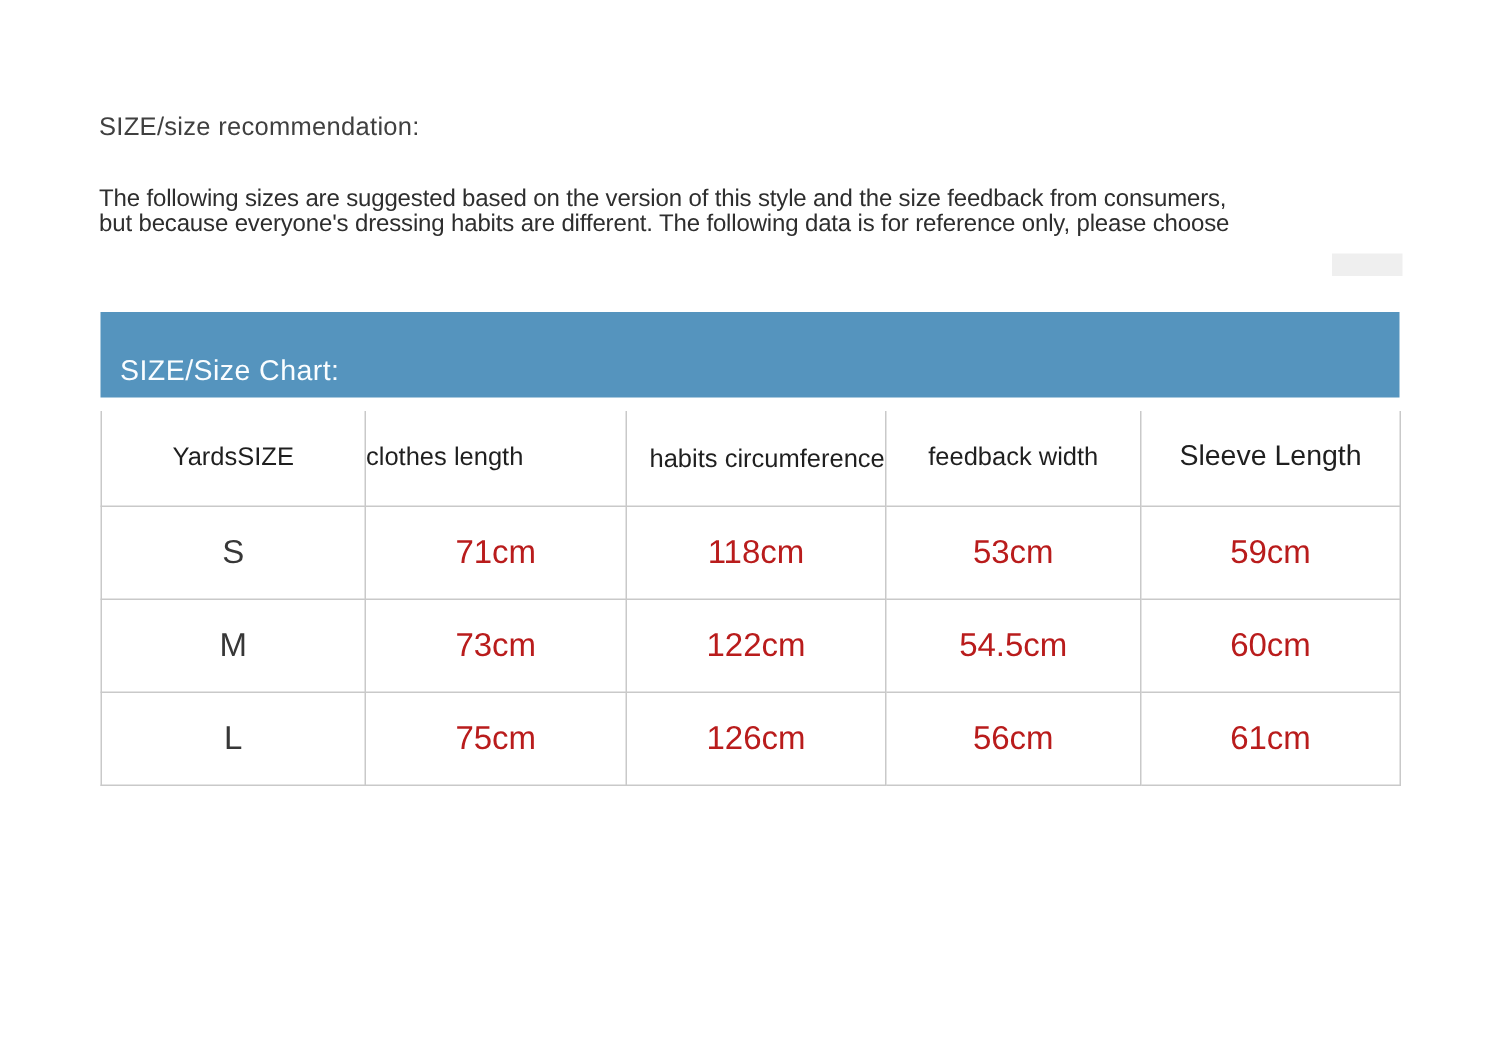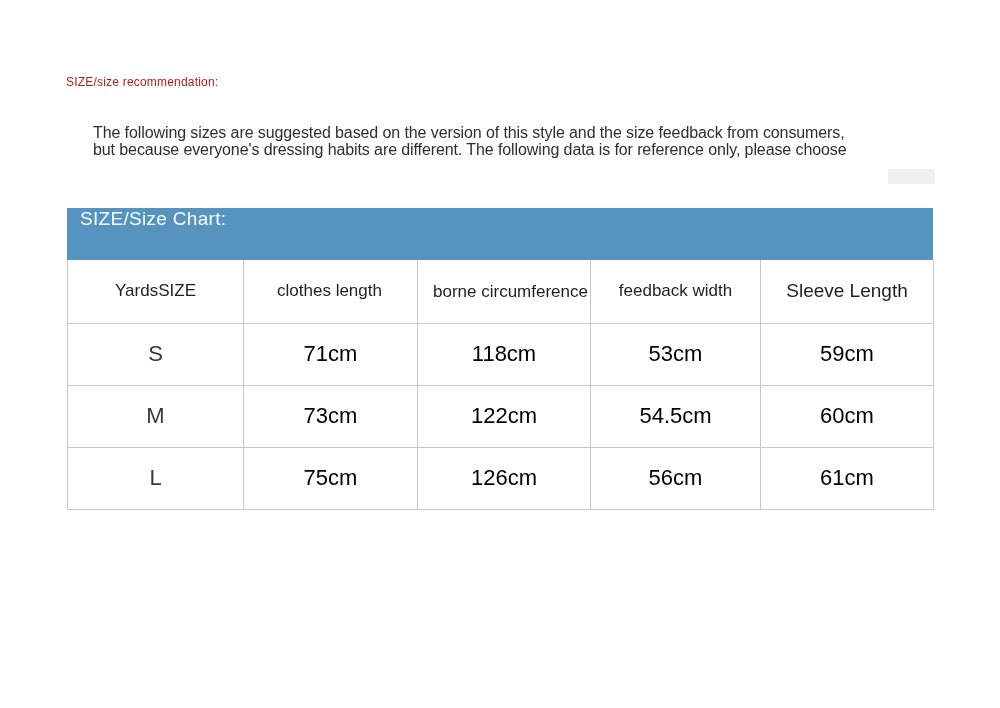--- a/index.html
+++ b/index.html
@@ -3,55 +3,55 @@
 <meta charset="utf-8">
 <style>
   * { margin:0; padding:0; box-sizing:border-box; }
   html, body { background:#ffffff; }
   .page {
     position:relative; width:1000px; height:708px; background:#ffffff;
     font-family:"Liberation Sans", sans-serif; overflow:hidden;
   }
   .heading {
     position:absolute; left:66px; top:75px;
-    font-size:12px; font-weight:400; color:#b91c1c; letter-spacing:0.2px;
+    font-size:17px; font-weight:400; color:#404040; letter-spacing:0.2px;
   }
   .intro {
     position:absolute; left:66px; top:124px;
     font-size:16px; line-height:17.4px; color:#2e2e2e; letter-spacing:-0.1px;
   }
-  .intro .line { white-space:nowrap;margin-left:27px; }
+  .intro .line { white-space:nowrap; }
   .artifact {
     position:absolute; left:888px; top:169px; width:47px; height:15px;
     background:#efefef;
   }
   .title-bar {
     position:absolute; left:67px; top:208px; width:866px; height:57px;
-    background:#5594be; display:flex; align-items:flex-start;
+    background:#5594be; display:flex; align-items:flex-end;
   }
   .title-bar .title-text {
     color:#fafdff; font-size:19px; letter-spacing:0.3px;
     padding-left:13px; padding-bottom:6px;
   }
   table.size-table {
-    position:absolute; left:67px; top:260px; width:866px;
+    position:absolute; left:67px; top:274px; width:866px;
     border-collapse:collapse; table-layout:fixed; background:#ffffff;
   }
   .size-table th, .size-table td {
     border:1px solid #c9c9c9; text-align:center; vertical-align:middle;
     background:#ffffff; overflow:hidden;
   }
   .size-table thead th {
     border-top:none; height:63px;
     font-size:17px; font-weight:400; color:#1f1f1f;
   }
-  .size-table thead th.h-clothes { text-align:center; padding-right:2px; }
+  .size-table thead th.h-clothes { text-align:left; padding-right:2px; }
   .size-table thead th.h-chest  { text-align:left; padding-left:15px; line-height:21px; }
   .size-table thead th.h-sleeve { font-size:19px;text-align:center; }
-  .size-table tbody td { height:62px; font-size:22px; color:#000000; }
+  .size-table tbody td { height:62px; font-size:22px; color:#b91c1c; }
   .size-table tbody td.size-col { color:#373737; }
 </style>
 </head>
 <body>
 
 <div class="page">
 
   <div class="heading">SIZE/size recommendation:</div>
 
   <div class="intro">
@@ -70,21 +70,21 @@
       <col style="width:176px">
         <col style="width:174px">
         <col style="width:173px">
         <col style="width:170px">
         <col style="width:173px">
     </colgroup>
     <thead>
       <tr>
         <th>YardsSIZE</th>
         <th class="h-clothes">clothes length</th>
-        <th class="h-chest">borne circumference</th>
+        <th class="h-chest">habits circumference</th>
         <th>feedback width</th>
         <th class="h-sleeve">Sleeve Length</th>
       </tr>
     </thead>
     <tbody>
       <tr>
         <td class="size-col">S</td>
         <td>71cm</td>
         <td>118cm</td>
         <td>53cm</td>

